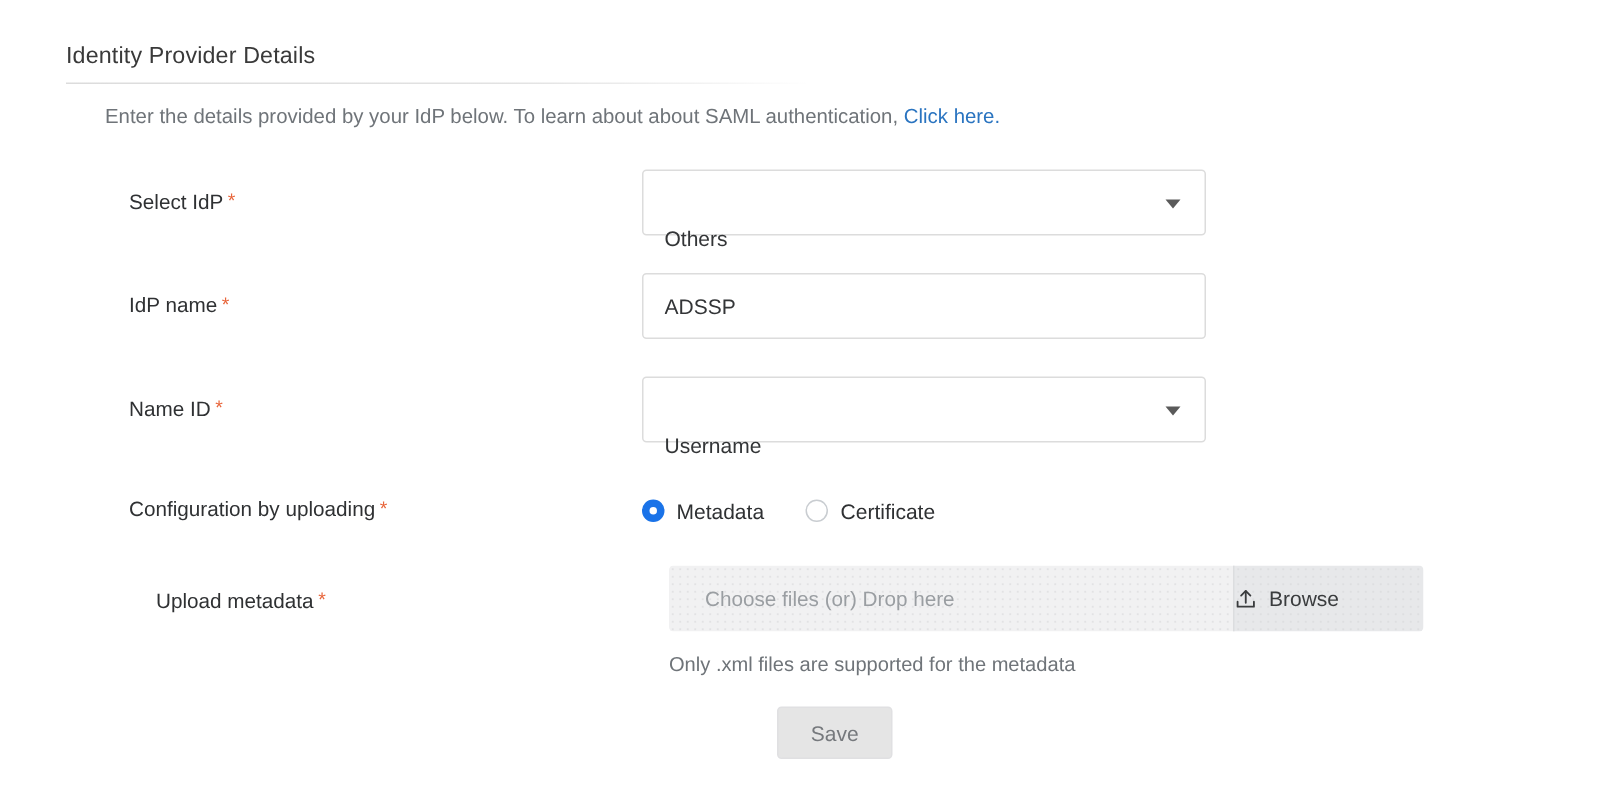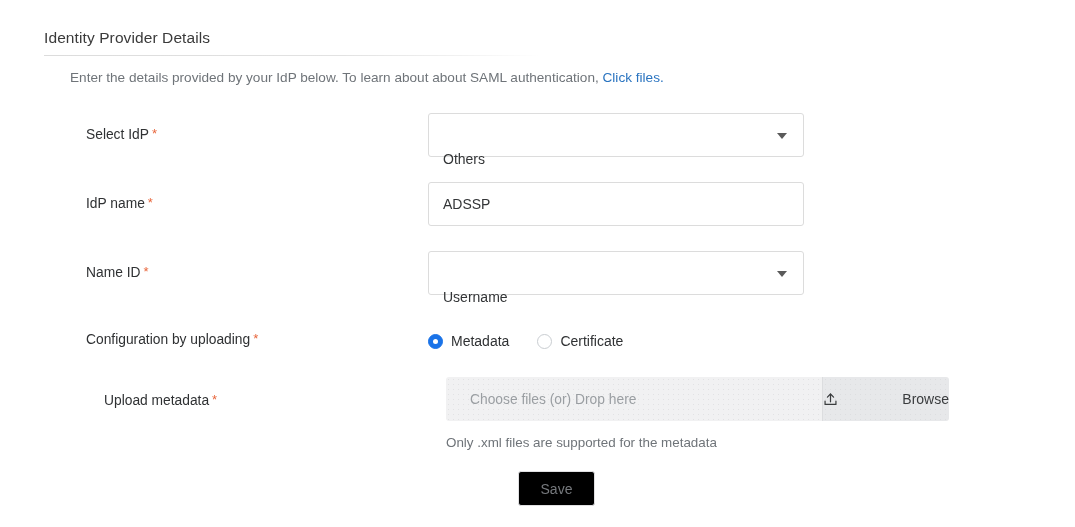--- a/index.html
+++ b/index.html
@@ -126,21 +126,21 @@
   }
 
   
   .radio-group {
     display: flex;
     align-items: center;
     padding-top: 13px;
   }
   .radio-option {
     display: flex;
-    align-items: center;
+    align-items: flex-start;
     cursor: pointer;
     margin-right: 28px;
     font-size: 14px;
     color: #2f3133;
   }
   .radio-mark {
     width: 15px;
     height: 15px;
     border-radius: 50%;
     border: 1.5px solid #c9cdd1;
@@ -188,21 +188,21 @@
     cursor: pointer;
   }
   .browse-btn {
     width: 127px;
     background: #e7e8ea;
     background-image: radial-gradient(#dddee0 0.6px, transparent 0.7px);
     background-size: 5px 5px;
     border-left: 1px solid #dcdddf;
     display: flex;
     align-items: center;
-    justify-content: space-between;
+    justify-content: flex-start;
     gap: 8px;
     font-size: 14px;
     color: #3a3c3e;
     cursor: pointer;
   }
   .browse-btn svg { display: block; }
   .upload-hint {
     margin-top: 13px;
     font-size: 13.4px;
     color: #6f7479;
@@ -216,39 +216,39 @@
     top: 471px;
     width: 1075px;
     display: flex;
     justify-content: center;
     padding-left: 38px;
   }
   .save-btn {
     min-width: 77px;
     height: 35px;
     padding: 0 18px;
-    background: #000000;
+    background: #e5e5e5;
     border: 1px solid #e0e0e2;
     border-radius: 3px;
     font-family: "Liberation Sans", sans-serif;
     font-size: 14px;
     color: #76797d;
     cursor: default;
   }
 </style>
 </head>
 <body>
 
 <div class="section-header">
   <div class="section-title">Identity Provider Details</div>
   <div class="section-divider"></div>
 </div>
 
 <div class="description">
-  <span>Enter the details provided by your IdP below. To learn about about SAML authentication, </span><a class="link" href="#">Click files.</a>
+  <span>Enter the details provided by your IdP below. To learn about about SAML authentication, </span><a class="link" href="#">Click here.</a>
 </div>
 
 <div class="form">
 
   <div class="form-row">
     <div class="form-label">
       <span>Select IdP</span><span class="req">*</span>
     </div>
     <div class="form-control">
       <div class="select-box">

